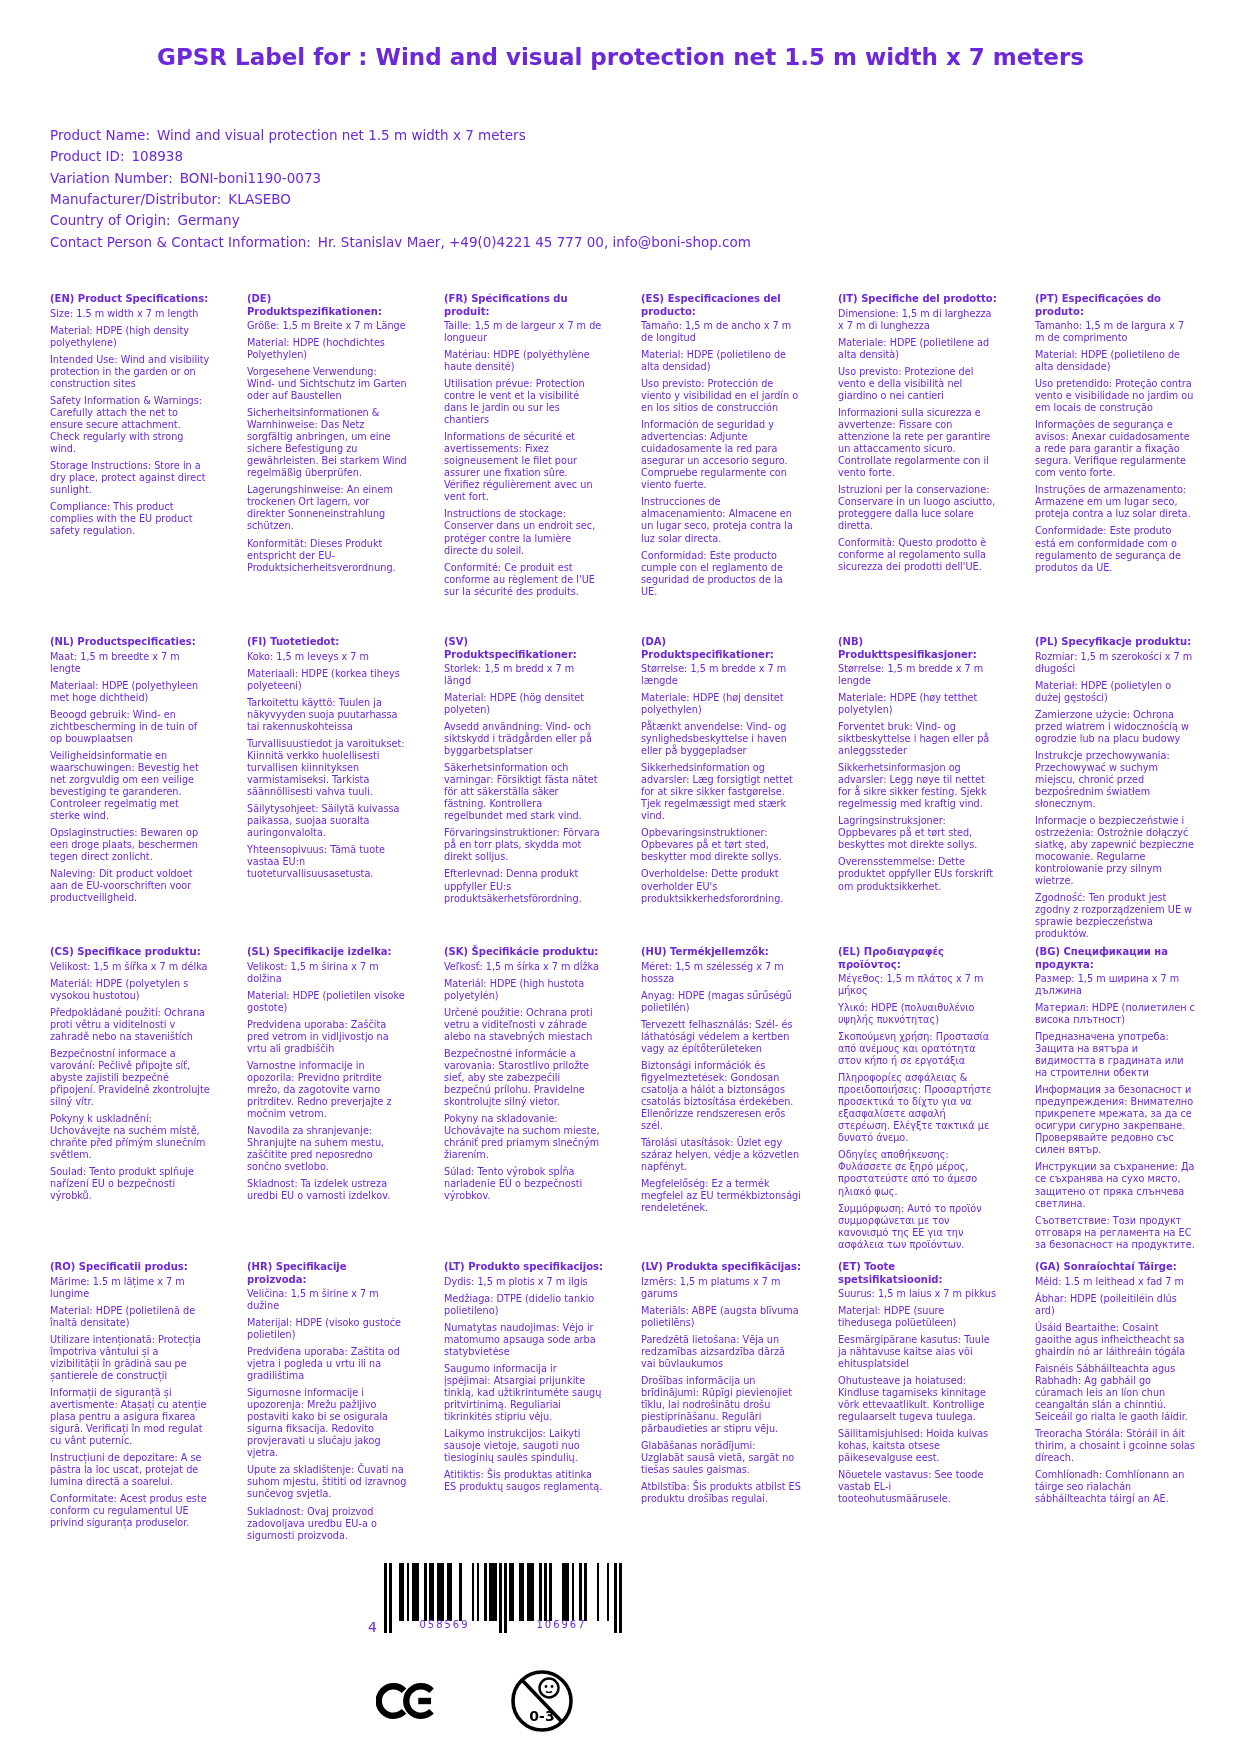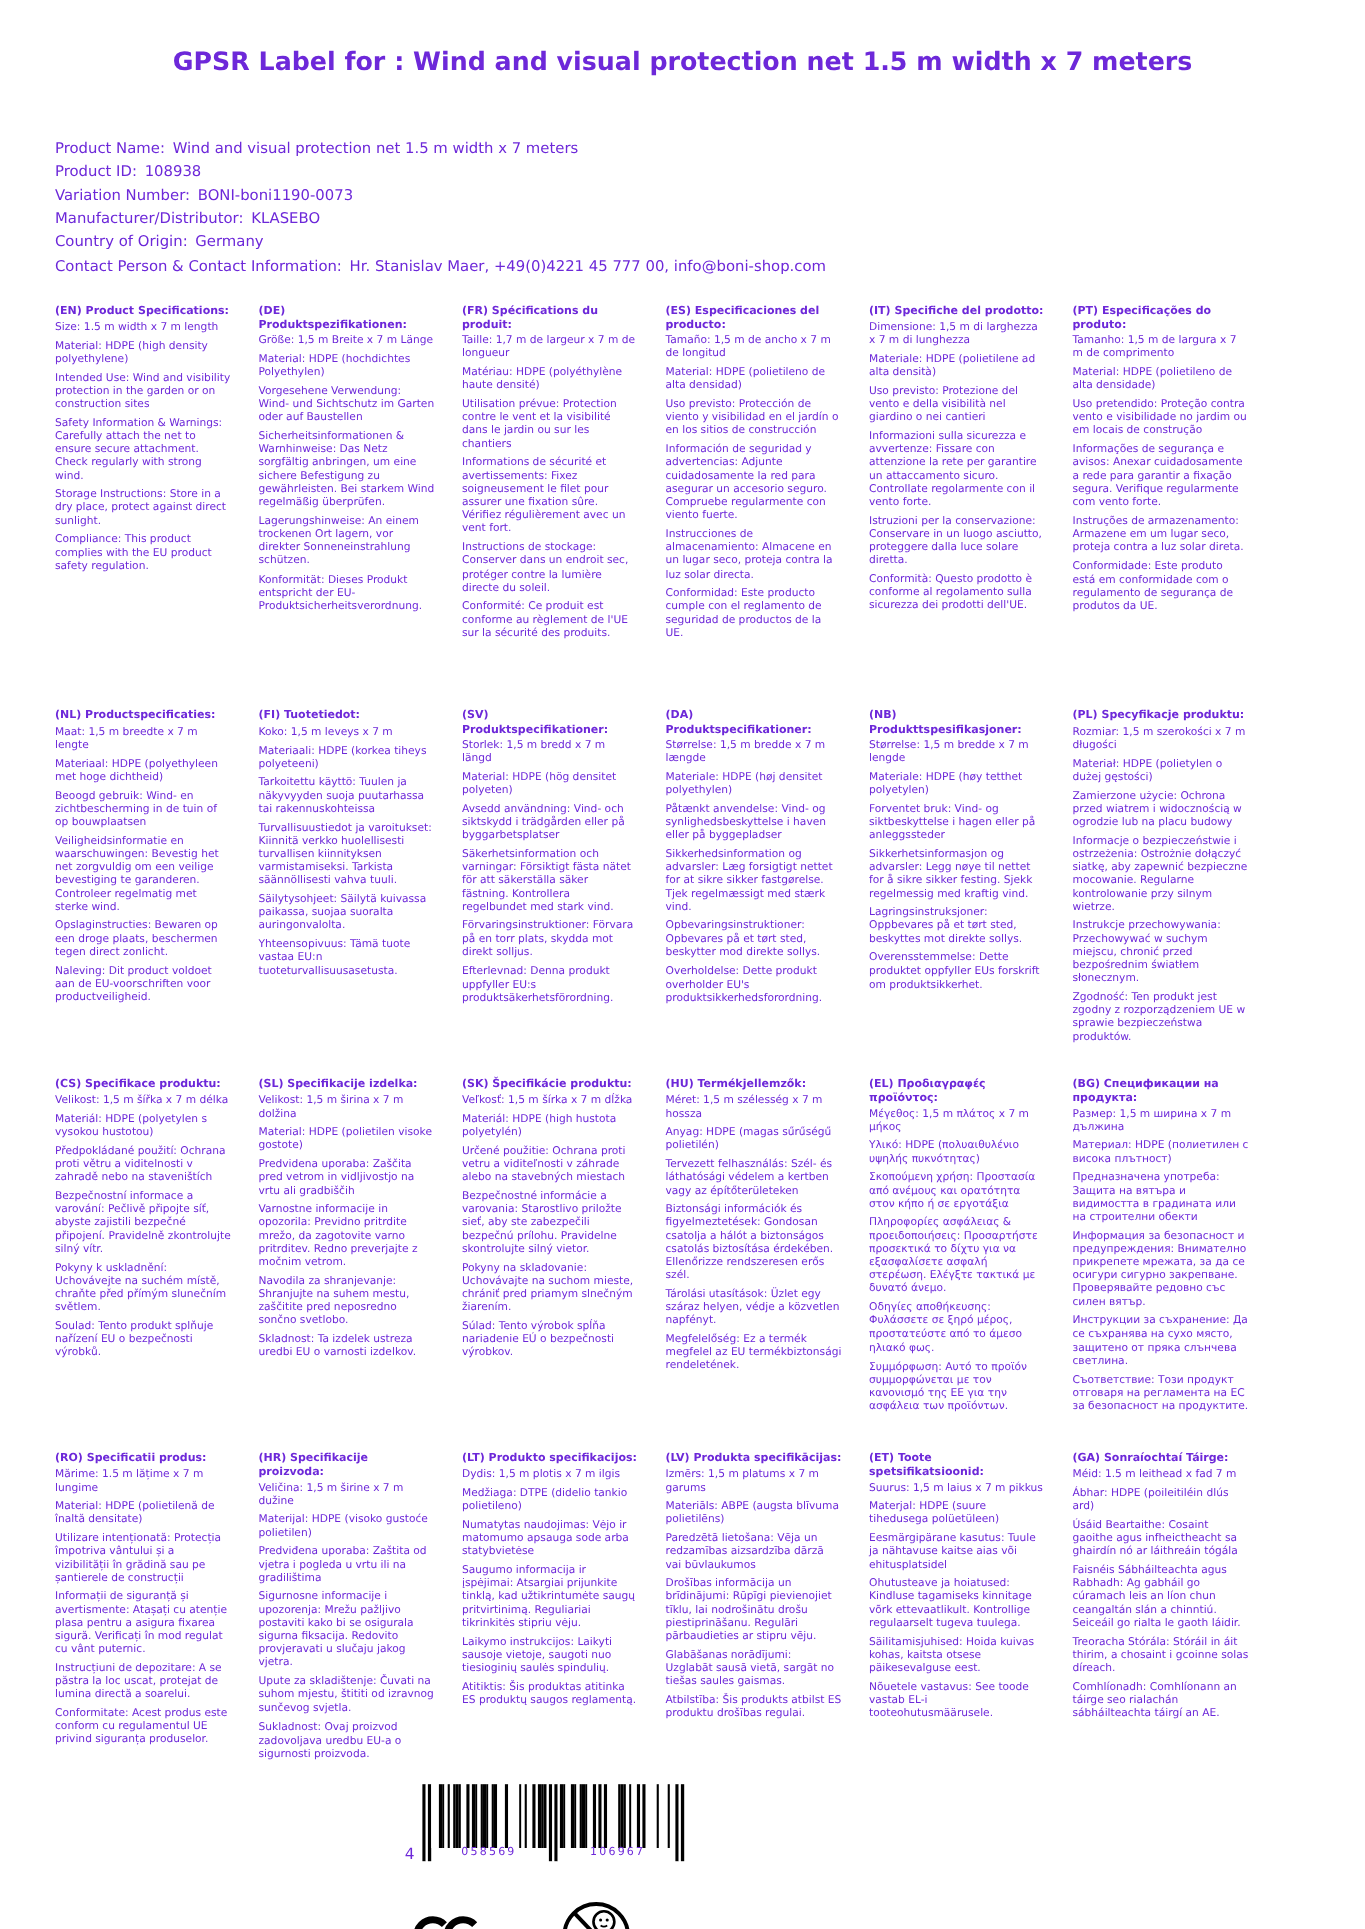--- a/index.html
+++ b/index.html
@@ -10,26 +10,25 @@
   }
   .title{
     font-size:23px;font-weight:700;text-align:center;line-height:1.35;
     max-width:940px;margin:0 auto;
   }
   .product-info{margin-top:52px;font-size:13.5px;line-height:1.58;}
   .info-line{white-space:nowrap;}
   .info-label{font-weight:400;}
   .info-value{margin-left:7px;}
   .lang-grid{
-    margin-top:24px;
+    margin-top:40px;
     display:grid;
     grid-template-columns:repeat(6,160px);
     column-gap:37px;
     grid-template-rows:343px 310px 315px auto;
-    gap:25px;
   }
   .block{font-size:9.7px;line-height:1.24;}
   .block-header{font-size:10px;font-weight:700;margin:0 0 2px 0;line-height:1.25;}
   .para{margin:0 0 5px 0;}
   .bottom{margin-top:16px;padding-left:334px;}
   .barcode{position:relative;width:238px;height:88px;}
   .bars{display:flex;align-items:flex-start;height:70px;}
   .module{width:2.5px;height:58px;background:#fff;flex:none;}
   .module.black{background:#000;}
   .module.tall{height:70px;}
@@ -92,21 +91,21 @@
           <p class="para">Vorgesehene Verwendung: Wind- und Sichtschutz im Garten oder auf Baustellen</p>
           <p class="para">Sicherheitsinformationen &amp; Warnhinweise: Das Netz sorgfältig anbringen, um eine sichere Befestigung zu gewährleisten. Bei starkem Wind regelmäßig überprüfen.</p>
           <p class="para">Lagerungshinweise: An einem trockenen Ort lagern, vor direkter Sonneneinstrahlung schützen.</p>
           <p class="para">Konformität: Dieses Produkt entspricht der EU-Produktsicherheitsverordnung.</p>
         </div>
   </section>
 
   <section class="block">
     <h3 class="block-header">(FR) Spécifications du produit:</h3>
     <div class="block-paras">
-          <p class="para">Taille: 1,7 m de largeur x 7 m de longueur</p>
+          <p class="para">Taille: 1,5 m de largeur x 7 m de longueur</p>
           <p class="para">Matériau: HDPE (polyéthylène haute densité)</p>
           <p class="para">Utilisation prévue: Protection contre le vent et la visibilité dans le jardin ou sur les chantiers</p>
           <p class="para">Informations de sécurité et avertissements: Fixez soigneusement le filet pour assurer une fixation sûre. Vérifiez régulièrement avec un vent fort.</p>
           <p class="para">Instructions de stockage: Conserver dans un endroit sec, protéger contre la lumière directe du soleil.</p>
           <p class="para">Conformité: Ce produit est conforme au règlement de l'UE sur la sécurité des produits.</p>
         </div>
   </section>
 
   <section class="block">
     <h3 class="block-header">(ES) Especificaciones del producto:</h3>
@@ -203,22 +202,22 @@
           <p class="para">Overensstemmelse: Dette produktet oppfyller EUs forskrift om produktsikkerhet.</p>
         </div>
   </section>
 
   <section class="block">
     <h3 class="block-header">(PL) Specyfikacje produktu:</h3>
     <div class="block-paras">
           <p class="para">Rozmiar: 1,5 m szerokości x 7 m długości</p>
           <p class="para">Materiał: HDPE (polietylen o dużej gęstości)</p>
           <p class="para">Zamierzone użycie: Ochrona przed wiatrem i widocznością w ogrodzie lub na placu budowy</p>
+          <p class="para">Instrukcje przechowywania: Przechowywać w suchym miejscu, chronić przed bezpośrednim światłem słonecznym.</p>
           <p class="para">Informacje o bezpieczeństwie i ostrzeżenia: Ostrożnie dołączyć siatkę, aby zapewnić bezpieczne mocowanie. Regularne kontrolowanie przy silnym wietrze.</p>
-          <p class="para">Instrukcje przechowywania: Przechowywać w suchym miejscu, chronić przed bezpośrednim światłem słonecznym.</p>
           <p class="para">Zgodność: Ten produkt jest zgodny z rozporządzeniem UE w sprawie bezpieczeństwa produktów.</p>
         </div>
   </section>
 
   <section class="block">
     <h3 class="block-header">(CS) Specifikace produktu:</h3>
     <div class="block-paras">
           <p class="para">Velikost: 1,5 m šířka x 7 m délka</p>
           <p class="para">Materiál: HDPE (polyetylen s vysokou hustotou)</p>
           <p class="para">Předpokládané použití: Ochrana proti větru a viditelnosti v zahradě nebo na staveništích</p>

